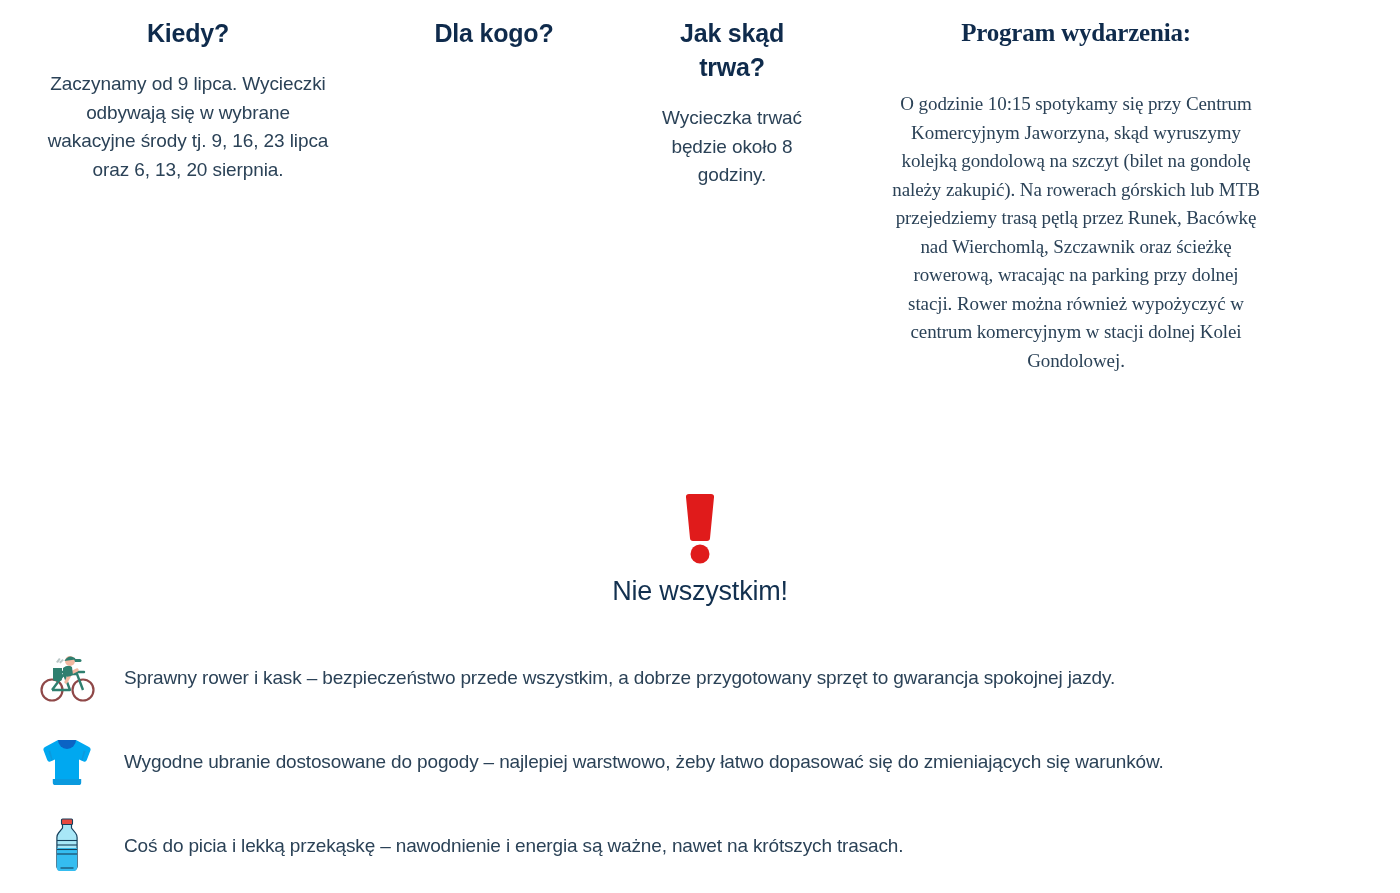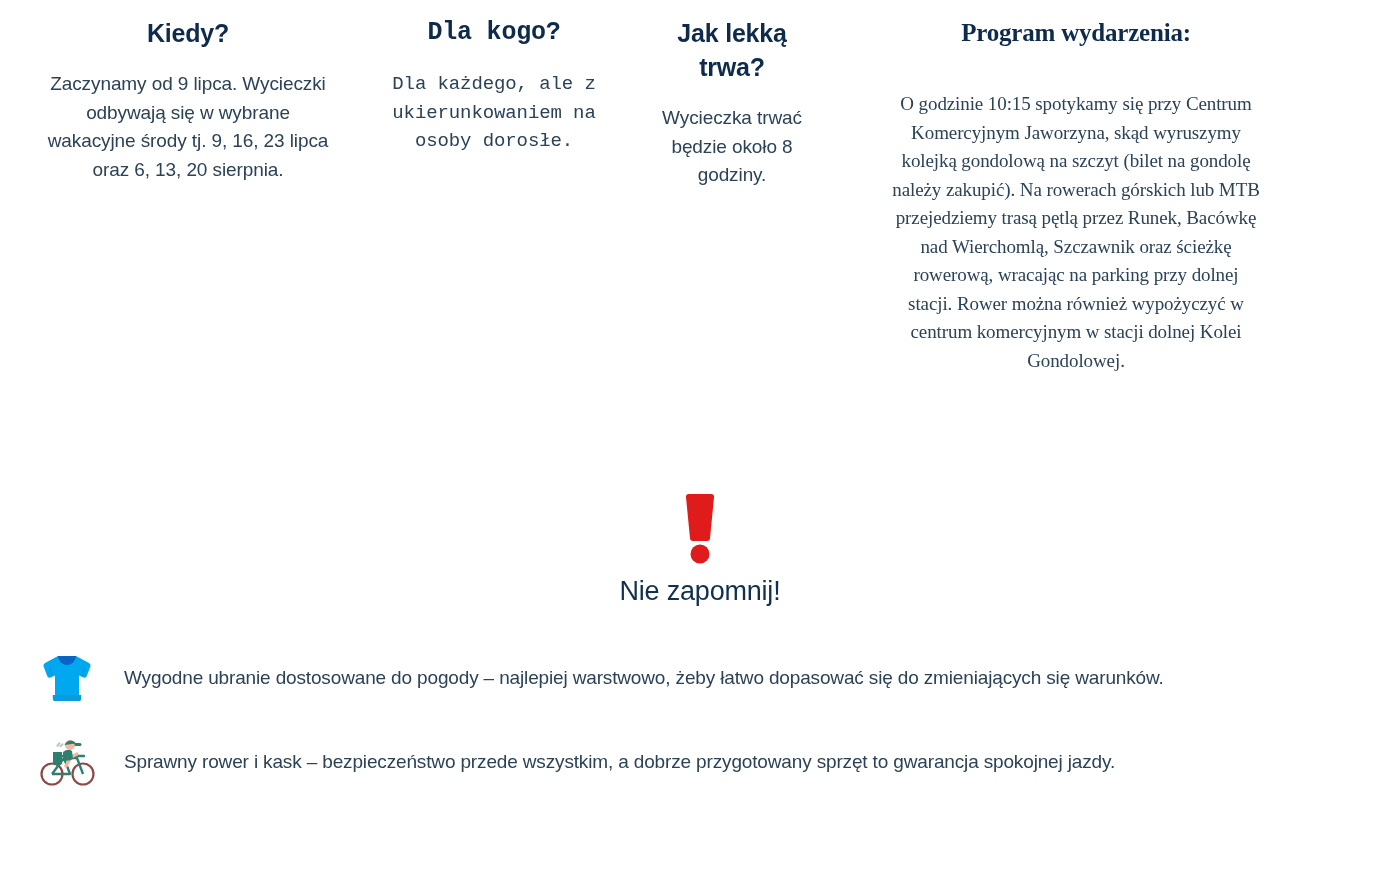--- a/index.html
+++ b/index.html
@@ -25,21 +25,21 @@
     left: 0;
     width: 1400px;
     display: flex;
     align-items: flex-start;
   }
   .info-col {
     box-sizing: border-box;
     padding-top: 8px;
   }
   .col-1 { width: 376px; padding-left: 40px; padding-right: 40px; }
-  .col-2 { width: 236px; padding-left: 0px;  padding-right: 0px; font-family: Liberation Mono, monospace; }
+  .col-2 { width: 236px; padding-left: 0px;  padding-right: 0px; }
   .col-3 { width: 240px; padding-left: 30px; padding-right: 30px; }
   .col-4 { width: 448px; padding-left: 40px; padding-right: 40px; font-family: Liberation Serif, serif; }
 
   .col-title {
     margin: 8px;
     text-align: center;
     font-size: 25px;
     line-height: 34px;
     font-weight: bold;
     color: #0f2b4c;
@@ -120,57 +120,43 @@
 
 <div class="info-columns">
 
   <div class="info-col col-1">
     <h2 class="col-title">Kiedy?</h2>
     <p class="col-body">Zaczynamy od 9 lipca. Wycieczki odbywają się w wybrane wakacyjne środy tj. 9, 16, 23 lipca oraz 6, 13, 20 sierpnia.</p>
   </div>
 
   <div class="info-col col-2">
     <h2 class="col-title">Dla kogo?</h2>
-    <p class="col-body">Dla każdego, ale z ukierunkowaniem na osoby dorosłe.</p>
   </div>
 
   <div class="info-col col-3">
-    <h2 class="col-title">Jak lekką trwa?</h2>
+    <h2 class="col-title">Jak skąd trwa?</h2>
     <p class="col-body">Wycieczka trwać będzie około 8 godziny.</p>
   </div>
 
   <div class="info-col col-4">
     <h2 class="col-title">Program wydarzenia:</h2>
     <p class="col-body">O godzinie 10:15 spotykamy się przy Centrum Komercyjnym Jaworzyna, skąd wyruszymy kolejką gondolową na szczyt (bilet na gondolę należy zakupić). Na rowerach górskich lub MTB przejedziemy trasą pętlą przez Runek, Bacówkę nad Wierchomlą, Szczawnik oraz ścieżkę rowerową, wracając na parking przy dolnej stacji. Rower można również wypożyczyć w centrum komercyjnym w stacji dolnej Kolei Gondolowej.</p>
   </div>
 
 </div>
 
 <div class="reminder">
   <svg class="exclaim-icon" viewBox="0 0 36 72" aria-hidden="true">
     <path d="M7 2 h22 a3 3 0 0 1 3 3.3 l-4 41 a3 3 0 0 1 -3 2.7 h-14 a3 3 0 0 1 -3 -2.7 l-4 -41 A3 3 0 0 1 7 2 z" fill="#e01b1b"></path>
     <circle cx="18" cy="62" r="9.5" fill="#e01b1b"></circle>
   </svg>
-  <h2 class="reminder-title">Nie zapomnij!</h2>
+  <h2 class="reminder-title">Nie wszystkim!</h2>
 </div>
 
 <ul class="checklist">
-
-  <li class="check-item">
-    <span class="check-icon">
-      <svg width="54" height="50" viewBox="0 0 54 50" aria-hidden="true">
-        <path d="M18 3 h18 l13 7 a3 3 0 0 1 1.4 3.6 l-3.6 9.4 a2.5 2.5 0 0 1 -3.2 1.4 l-4.6 -1.8 v22.8 a2.6 2.6 0 0 1 -2.6 2.6 h-18.8 a2.6 2.6 0 0 1 -2.6 -2.6 v-22.8 l-4.6 1.8 a2.5 2.5 0 0 1 -3.2 -1.4 l-3.6 -9.4 a3 3 0 0 1 1.4 -3.6 z" fill="#00a8f0"></path>
-        <path d="M18 3 h18 a9 9 0 0 1 -18 0 z" fill="#0b63c4"></path>
-        <path d="M12.8 42 h28.4 v3.4 a2.6 2.6 0 0 1 -2.6 2.6 h-23.2 a2.6 2.6 0 0 1 -2.6 -2.6 z" fill="#0b9ade"></path>
-        <path d="M10.3 13.4 l2.5 9.6 -1.3 0.5 -3 -9.3 z" fill="#0b9ade"></path>
-        <path d="M43.7 13.4 l-2.5 9.6 1.3 0.5 3 -9.3 z" fill="#0b9ade"></path>
-      </svg>
-    </span>
-    <span class="check-text">Wygodne ubranie dostosowane do pogody – najlepiej warstwowo, żeby łatwo dopasować się do zmieniających się warunków.</span>
-  </li>
 
   <li class="check-item">
     <span class="check-icon">
       <svg width="56" height="52" viewBox="0 0 56 52" aria-hidden="true">
         <circle cx="13" cy="38" r="10.5" fill="none" stroke="#8f4848" stroke-width="2.2"></circle>
         <circle cx="44" cy="38" r="10.5" fill="none" stroke="#8f4848" stroke-width="2.2"></circle>
         <path d="M13 38 L25 22 L38 22 L44 38 M25 22 L31 38 L13 38" fill="none" stroke="#2f7f6f" stroke-width="2.4" stroke-linejoin="round"></path>
         <path d="M36 20 h9" stroke="#2f7f6f" stroke-width="2.4" stroke-linecap="round"></path>
         <path d="M22 20 h7" stroke="#2f7f6f" stroke-width="2.4" stroke-linecap="round"></path>
         <path d="M27 30 l5 -9 6 -3" fill="none" stroke="#f2b8a0" stroke-width="3.4" stroke-linecap="round"></path>
@@ -179,14 +165,42 @@
         <path d="M26 8 q4 -6 10 -2 l0.5 1.5 -11 1.6 z" fill="#2f7f6f"></path>
         <path d="M35 7 h6 a1.5 1.5 0 0 1 0 3 h-5 z" fill="#2f7f6f"></path>
         <path d="M14 16 h9 v11 a2 2 0 0 1 -2 2 h-5 a2 2 0 0 1 -2 -2 z" fill="#2f7f6f"></path>
         <path d="M17 10 l3 -4 1.6 1 -2.6 4 z" fill="#b9c6c6"></path>
         <path d="M20 10 l3.5 -3 1.3 1.3 -3.2 3.2 z" fill="#b9c6c6"></path>
       </svg>
     </span>
     <span class="check-text">Sprawny rower i kask – bezpieczeństwo przede wszystkim, a dobrze przygotowany sprzęt to gwarancja spokojnej jazdy.</span>
   </li>
 
+  <li class="check-item">
+    <span class="check-icon">
+      <svg width="54" height="50" viewBox="0 0 54 50" aria-hidden="true">
+        <path d="M18 3 h18 l13 7 a3 3 0 0 1 1.4 3.6 l-3.6 9.4 a2.5 2.5 0 0 1 -3.2 1.4 l-4.6 -1.8 v22.8 a2.6 2.6 0 0 1 -2.6 2.6 h-18.8 a2.6 2.6 0 0 1 -2.6 -2.6 v-22.8 l-4.6 1.8 a2.5 2.5 0 0 1 -3.2 -1.4 l-3.6 -9.4 a3 3 0 0 1 1.4 -3.6 z" fill="#00a8f0"></path>
+        <path d="M18 3 h18 a9 9 0 0 1 -18 0 z" fill="#0b63c4"></path>
+        <path d="M12.8 42 h28.4 v3.4 a2.6 2.6 0 0 1 -2.6 2.6 h-23.2 a2.6 2.6 0 0 1 -2.6 -2.6 z" fill="#0b9ade"></path>
+        <path d="M10.3 13.4 l2.5 9.6 -1.3 0.5 -3 -9.3 z" fill="#0b9ade"></path>
+        <path d="M43.7 13.4 l-2.5 9.6 1.3 0.5 3 -9.3 z" fill="#0b9ade"></path>
+      </svg>
+    </span>
+    <span class="check-text">Wygodne ubranie dostosowane do pogody – najlepiej warstwowo, żeby łatwo dopasować się do zmieniających się warunków.</span>
+  </li>
+
+  <li class="check-item">
+    <span class="check-icon">
+      <svg width="34" height="56" viewBox="0 0 34 56" aria-hidden="true">
+        <rect x="11.5" y="1" width="11" height="5.5" rx="1" fill="#e8493f" stroke="#16405c" stroke-width="1.1"></rect>
+        <path d="M12.5 6.5 h9 v3.5 l4 5 a7 7 0 0 1 1.6 4.4 v29 a3.6 3.6 0 0 1 -3.6 3.6 h-13 a3.6 3.6 0 0 1 -3.6 -3.6 v-29 a7 7 0 0 1 1.6 -4.4 l4 -5 z" fill="#a8e7f7" stroke="#16405c" stroke-width="1.2"></path>
+        <path d="M7 30 h20 v19.4 a3.6 3.6 0 0 1 -3.6 3.6 h-13 a3.6 3.6 0 0 1 -3.6 -3.6 z" fill="#35bdf0"></path>
+        <path d="M7 22.5 h20" stroke="#16405c" stroke-width="1.1"></path>
+        <path d="M7 27 h20" stroke="#16405c" stroke-width="1.1"></path>
+        <path d="M7 31.5 h20" stroke="#16405c" stroke-width="1.1"></path>
+        <path d="M7 36 h20" stroke="#16405c" stroke-width="1.1"></path>
+        <path d="M10.5 50 h13" stroke="#16405c" stroke-width="1.1"></path>
+      </svg>
+    </span>
+    <span class="check-text">Coś do picia i lekką przekąskę – nawodnienie i energia są ważne, nawet na krótszych trasach.</span>
+  </li>
 
 </ul>
 
 </body></html>

